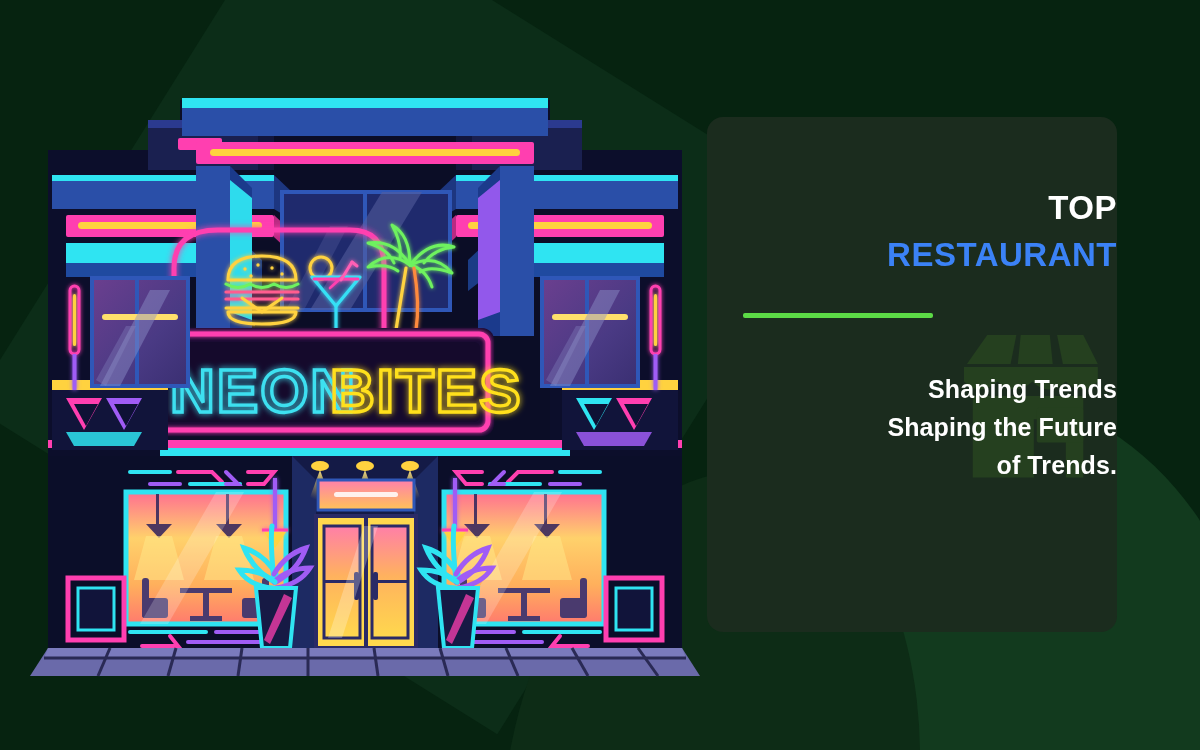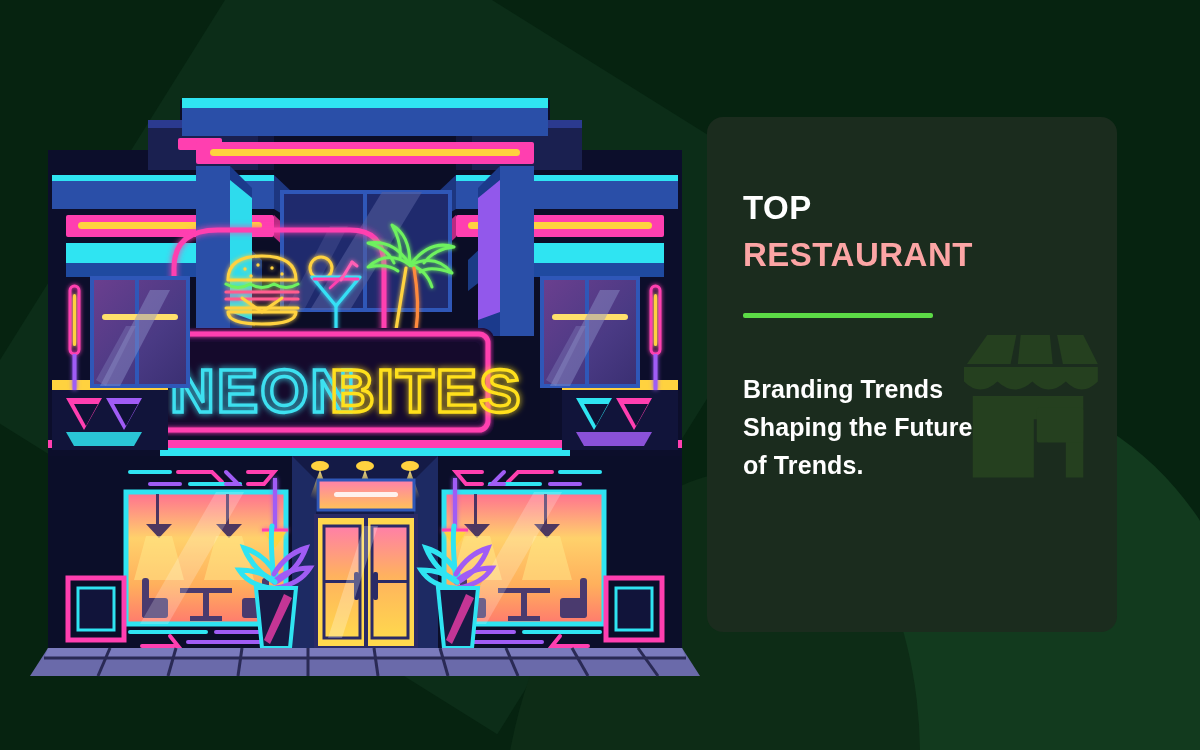--- a/index.html
+++ b/index.html
@@ -28,28 +28,28 @@
 
   
   .card{
     position:absolute; left:707px; top:117px; width:410px; height:515px;
     background:#1b2c1e; border-radius:16px; overflow:hidden;
   }
   .card-watermark{
     position:absolute; right:14px; bottom:140px; width:150px; height:160px;
     opacity:1; pointer-events:none;
   }
-  .card-inner{ position:relative; padding:68px 0 0 36px; }
+  .card-inner{ position:relative; padding:68px 0 0 36px;text-align:right; }
 
   .headline{
     font-weight:bold; font-size:33px; line-height:1.42;
     letter-spacing:.5px; color:#ffffff;
   }
   .headline .ln{ display:block; white-space:nowrap; }
-  .headline .accent{ color:#fca5a5; }
+  .headline .accent{ color:#3b82f6; }
 
   .divider{
     margin:34px 0 0 0; width:190px; height:5px; background:#5cdb46; border-radius:2px;
   }
 
   .subhead{
     margin-top:52px; font-size:25px; line-height:1.52; color:#ffffff; font-weight:bold;
     letter-spacing:.1px;
   }
   .subhead .ln{ display:block; }
@@ -465,20 +465,20 @@
 
     <div class="card-inner">
       <div class="headline">
         <span class="ln">TOP</span>
         <span class="ln accent">RESTAURANT</span>
       </div>
 
       <div class="divider"></div>
 
       <div class="subhead">
-        <span class="ln">Branding Trends</span>
+        <span class="ln">Shaping Trends</span>
         <span class="ln">Shaping the Future</span>
         <span class="ln">of Trends.</span>
       </div>
     </div>
   </div>
 
 </div>
 
 </body></html>

